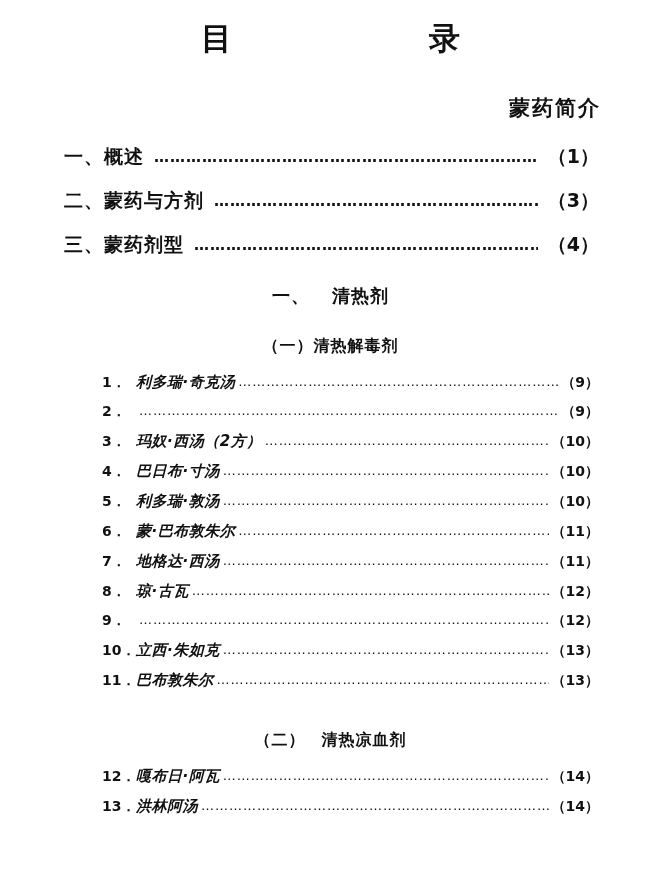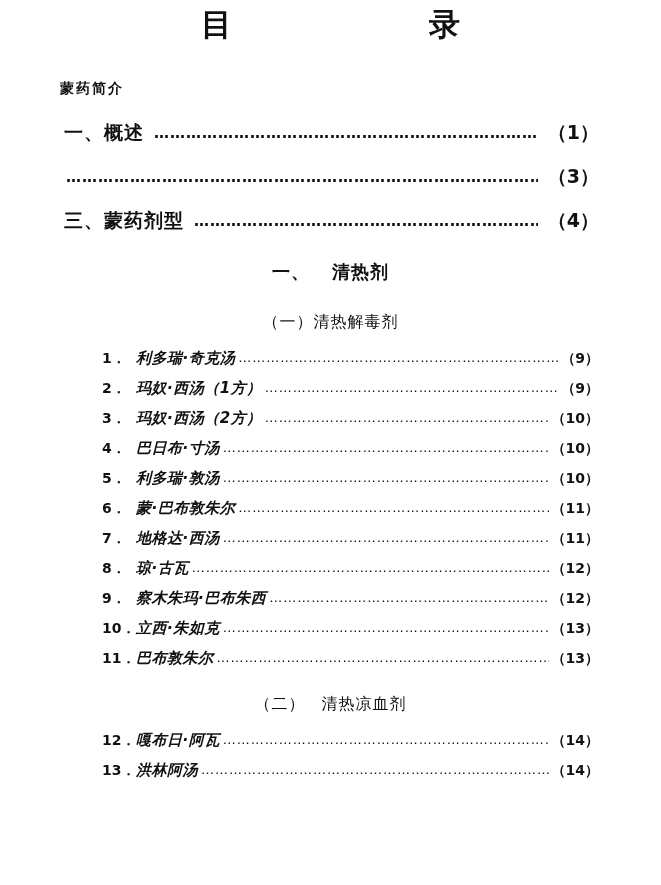--- a/index.html
+++ b/index.html
@@ -19,28 +19,28 @@
     width: 661px;
     height: 885px;
     box-sizing: border-box;
     padding: 0 60px;
   }
   .page-title {
     text-align: center;
     font-size: 31px;
     font-weight: bold;
     letter-spacing: 26px;
-    padding-top: 4px;
+    padding-top: 18px;
     padding-left: 26px;
     margin-bottom: 34px;
     font-family: "DejaVu Serif", "Liberation Serif", serif;
   }
   .section-head {
-    text-align: left;
-    font-size: 14px;
+    text-align: right;
+    font-size: 21px;
     font-weight: bold;
     letter-spacing: 2px;
     margin: 26px 0 22px 0;
     font-family: "DejaVu Sans", "Liberation Sans", sans-serif;
   }
   .section-head.spaced-top {
     margin-top: 46px;
   }
   .sub-head {
     text-align: center;
@@ -49,21 +49,21 @@
     letter-spacing: 1px;
     margin: 26px 0 28px 0;
   }
   .sub-head .gap {
     display: inline-block;
     width: 22px;
   }
   .sub-sub-head {
     text-align: center;
     font-size: 16px;
-    font-weight: normal;
+    font-weight: bold;
     letter-spacing: 1px;
     margin: 22px 0 16px 0;
   }
   .sub-sub-head .gap {
     display: inline-block;
     width: 16px;
   }
 
   
   .toc-major {
@@ -142,20 +142,21 @@
 
   <div class="section-head">蒙药简介</div>
 
   <div class="toc-major">
     <span class="label">一、概述</span>
     <span class="dots">………………………………………………………………………………………………………………………………</span>
     <span class="page-no">（1）</span>
   </div>
 
   <div class="toc-major">
+    <span class="label">二、蒙药与方剂</span>
     <span class="dots">………………………………………………………………………………………………………………………………</span>
     <span class="page-no">（3）</span>
   </div>
 
   <div class="toc-major">
     <span class="label">三、蒙药剂型</span>
     <span class="dots">………………………………………………………………………………………………………………………………</span>
     <span class="page-no">（4）</span>
   </div>
 
@@ -169,21 +170,20 @@
   </div>
 
   <div class="toc-item">
     <span class="num">1．</span>
     <span class="label">利多瑞·奇克汤</span>
     <span class="dots">………………………………………………………………………………………………………………………………</span>
     <span class="page-no">（9）</span>
   </div>
   <div class="toc-item">
     <span class="num">2．</span>
-    <span class="label">玛奴·西汤（1方）</span>
     <span class="dots">………………………………………………………………………………………………………………………………</span>
     <span class="page-no">（9）</span>
   </div>
   <div class="toc-item">
     <span class="num">3．</span>
     <span class="label">玛奴·西汤（2方）</span>
     <span class="dots">………………………………………………………………………………………………………………………………</span>
     <span class="page-no">（10）</span>
   </div>
   <div class="toc-item">
@@ -211,38 +211,37 @@
     <span class="page-no">（11）</span>
   </div>
   <div class="toc-item">
     <span class="num">8．</span>
     <span class="label">琼·古瓦</span>
     <span class="dots">………………………………………………………………………………………………………………………………</span>
     <span class="page-no">（12）</span>
   </div>
   <div class="toc-item">
     <span class="num">9．</span>
-    <span class="label">察木朱玛·巴布朱西</span>
     <span class="dots">………………………………………………………………………………………………………………………………</span>
     <span class="page-no">（12）</span>
   </div>
   <div class="toc-item">
     <span class="num">10．</span>
     <span class="label">立西·朱如克</span>
     <span class="dots">………………………………………………………………………………………………………………………………</span>
     <span class="page-no">（13）</span>
   </div>
   <div class="toc-item">
     <span class="num">11．</span>
     <span class="label">巴布敦朱尔</span>
     <span class="dots">………………………………………………………………………………………………………………………………</span>
     <span class="page-no">（13）</span>
   </div>
 
-  <div class="sub-sub-head" style="margin-top:26px;">
+  <div class="sub-sub-head" style="margin-top:40px;">
     <span>（二）</span><span class="gap"></span><span>清热凉血剂</span>
   </div>
 
   <div class="toc-item">
     <span class="num">12．</span>
     <span class="label">嘎布日·阿瓦</span>
     <span class="dots">………………………………………………………………………………………………………………………………</span>
     <span class="page-no">（14）</span>
   </div>
   <div class="toc-item">

